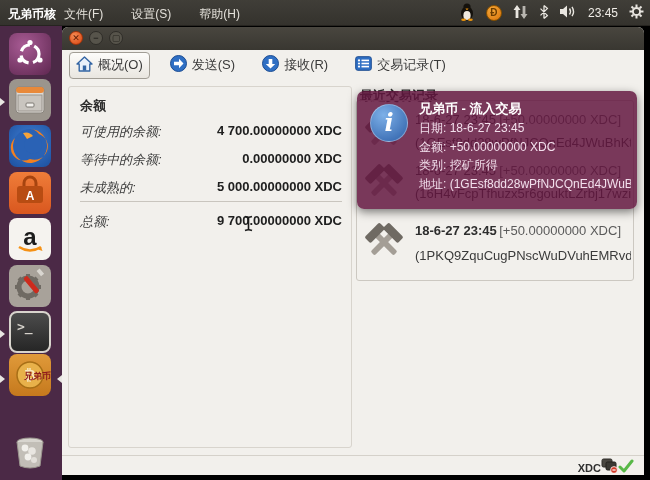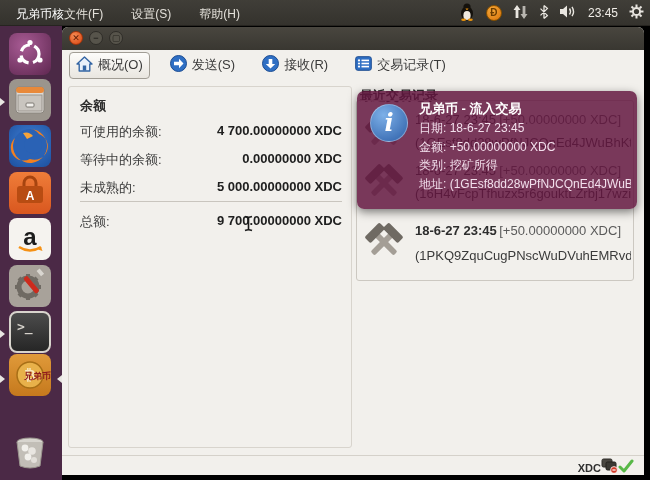--- a/index.html
+++ b/index.html
@@ -3,21 +3,21 @@
 <meta charset="utf-8">
 <style>
   * { margin:0; padding:0; box-sizing:border-box; }
   html,body { width:650px; height:480px; background:#000; overflow:hidden;
     font-family:"Liberation Sans","DejaVu Sans",sans-serif; }
 
   
   #menubar { position:absolute; left:0; top:0; width:650px; height:26px;
     background:linear-gradient(#403e38,#34322d); color:#e4e1da; font-size:12px;
     border-bottom:1px solid #262420; z-index:40; }
-  #appname { position:absolute; left:16px; top:6px; font-weight:normal; color:#fff; white-space:nowrap; }
+  #appname { position:absolute; left:8px; top:6px; font-weight:bold; color:#fff; white-space:nowrap; }
   #menus { position:absolute; left:64px; top:6px; display:flex; gap:28px; }
   #menus span { cursor:default; }
   #tray { position:absolute; right:6px; top:0; height:26px; display:flex; align-items:center; gap:11px; }
   #clock { font-size:12px; color:#f0ede7; }
 
   
   #launcher { position:absolute; left:0; top:26px; width:62px; height:454px;
     background:#4b2946; z-index:30; }
   .lch { position:absolute; left:9px; width:42px; height:42px; border-radius:8px; overflow:hidden; }
   .ind-l { position:absolute; left:0; width:0; height:0; border-top:4px solid transparent;
@@ -42,21 +42,21 @@
     align-items:center; padding-left:7px; gap:13px; }
   .tbtn { display:flex; align-items:center; gap:5px; font-size:13px; color:#3a3a3a;
     padding:3px 6px; border:1px solid transparent; border-radius:4px; }
   .tbtn.active { border:1px solid #a19d95; background:linear-gradient(#fdfcfa,#e9e6e0); }
 
   
   #balance { position:absolute; left:6px; top:59px; width:284px; height:362px;
     border:1px solid #d8d4cd; border-radius:3px; font-size:13px; color:#3c3c3c; }
   #bal-header { position:absolute; left:11px; top:10px; font-weight:bold; color:#2c2c2c; }
   .bal-row { position:absolute; left:11px; width:262px; display:flex; }
-  .bal-label { width:108px; }
+  .bal-label { width:108px;font-style:italic; }
   .bal-value { flex:1; text-align:right; font-weight:bold; color:#202020; }
   #bal-div { position:absolute; left:11px; top:114px; width:262px; border-top:1px solid #c9c5be; }
 
   
   #tx-header { position:absolute; left:298px; top:60px; font-size:13px; font-weight:bold; color:#2c2c2c; z-index:1; }
   #txframe { position:absolute; left:294px; top:73px; width:278px; height:181px;
     border:1px solid #ccc8c1; border-radius:3px; overflow:hidden; z-index:2; }
   .txrow { position:absolute; left:0; width:276px; height:52px; }
   .tx-icon { position:absolute; left:4px; top:2px; }
   .tx-l1 { position:absolute; left:58px; top:5px; right:12px; display:flex; font-size:13px; }

